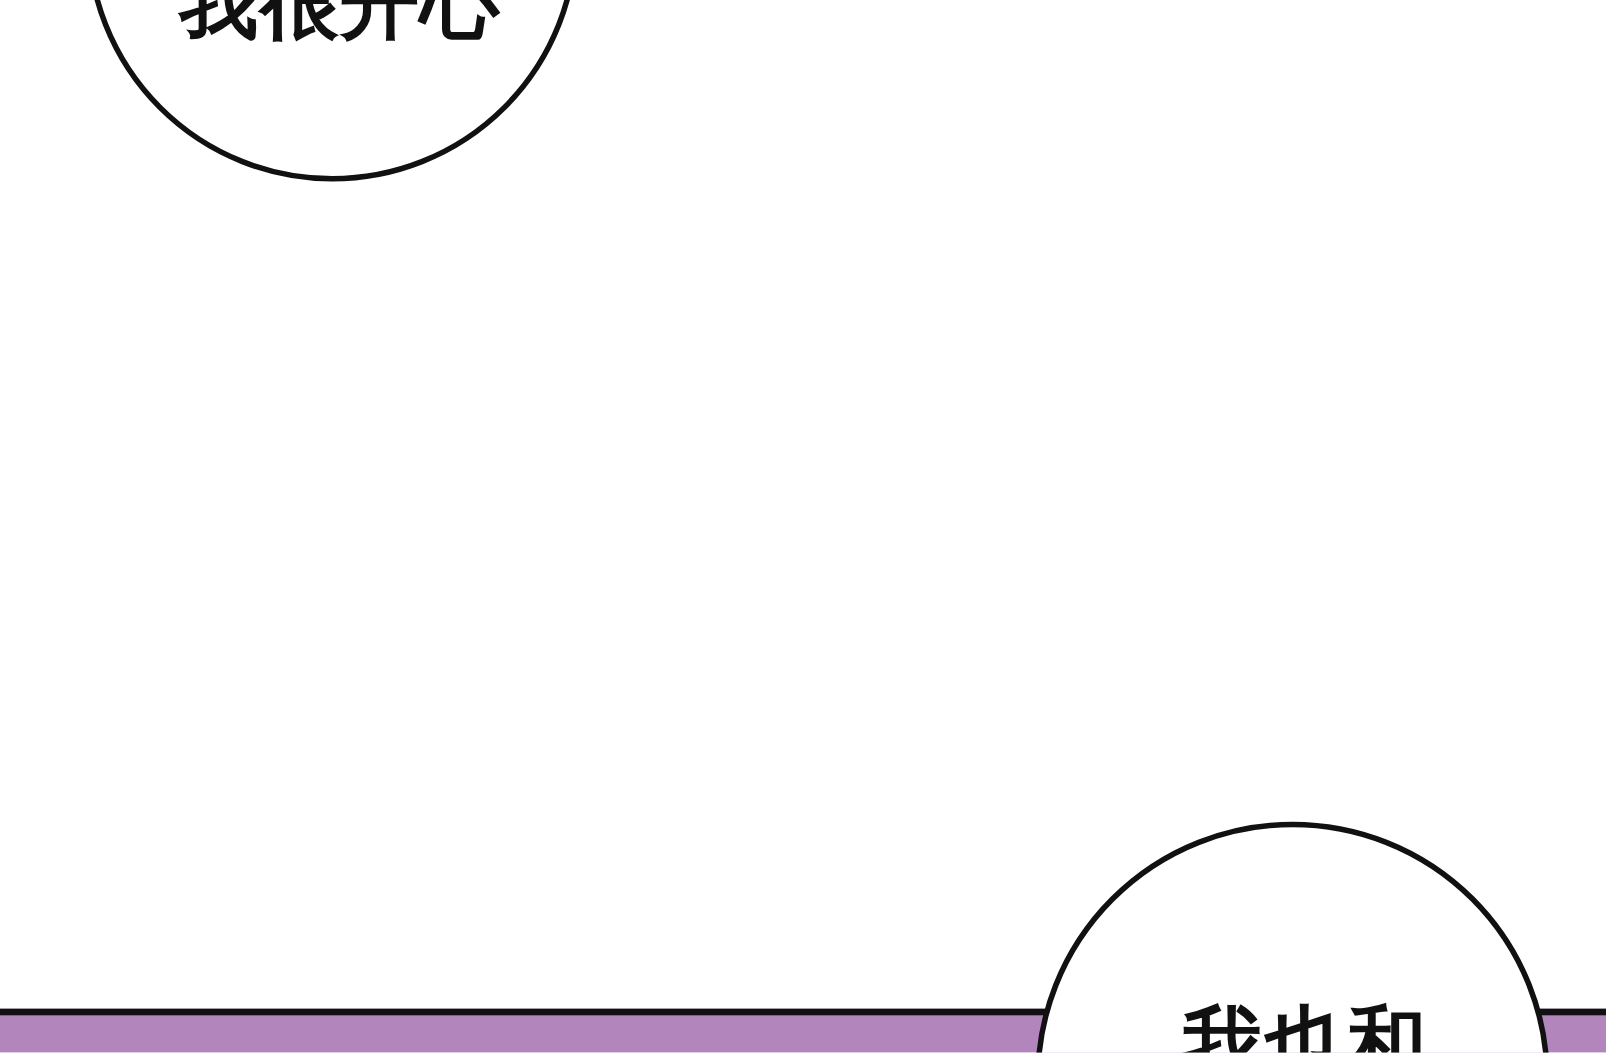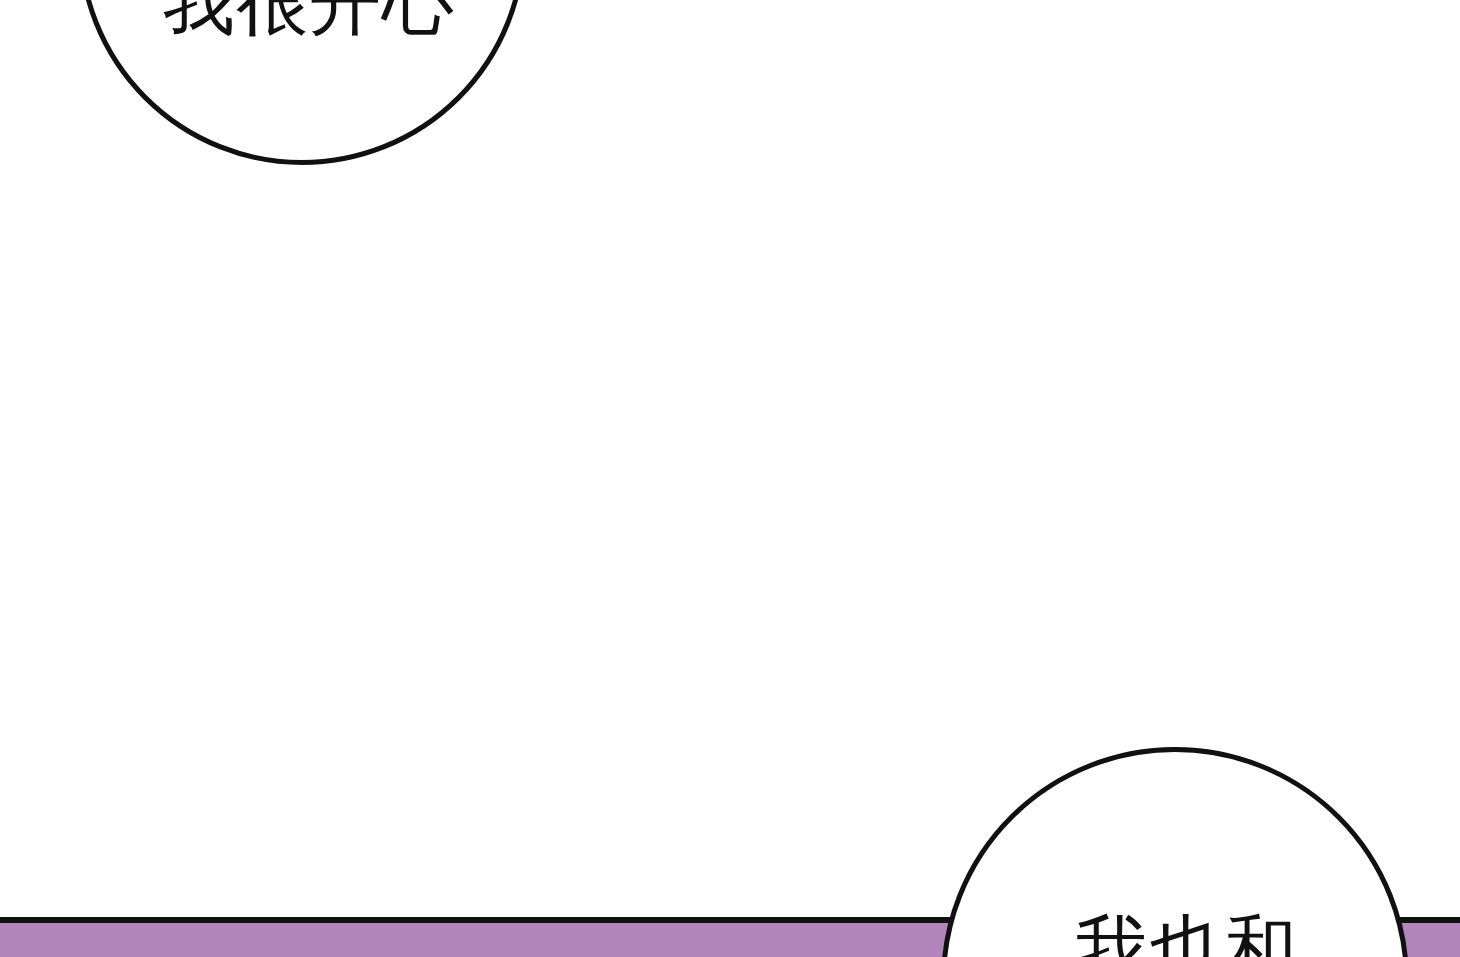--- a/index.html
+++ b/index.html
@@ -7,20 +7,21 @@
     padding: 0;
     background: #ffffff;
     font-family: "DejaVu Sans", sans-serif;
   }
   .stage {
     position: relative;
     width: 1460px;
     height: 957px;
     background: #ffffff;
     overflow: hidden;
+    font-weight: bold;
   }
   
   .band {
     position: absolute;
     left: 0;
     top: 917px;
     width: 1460px;
     height: 40px;
     box-sizing: border-box;
     background: #b286bd;

